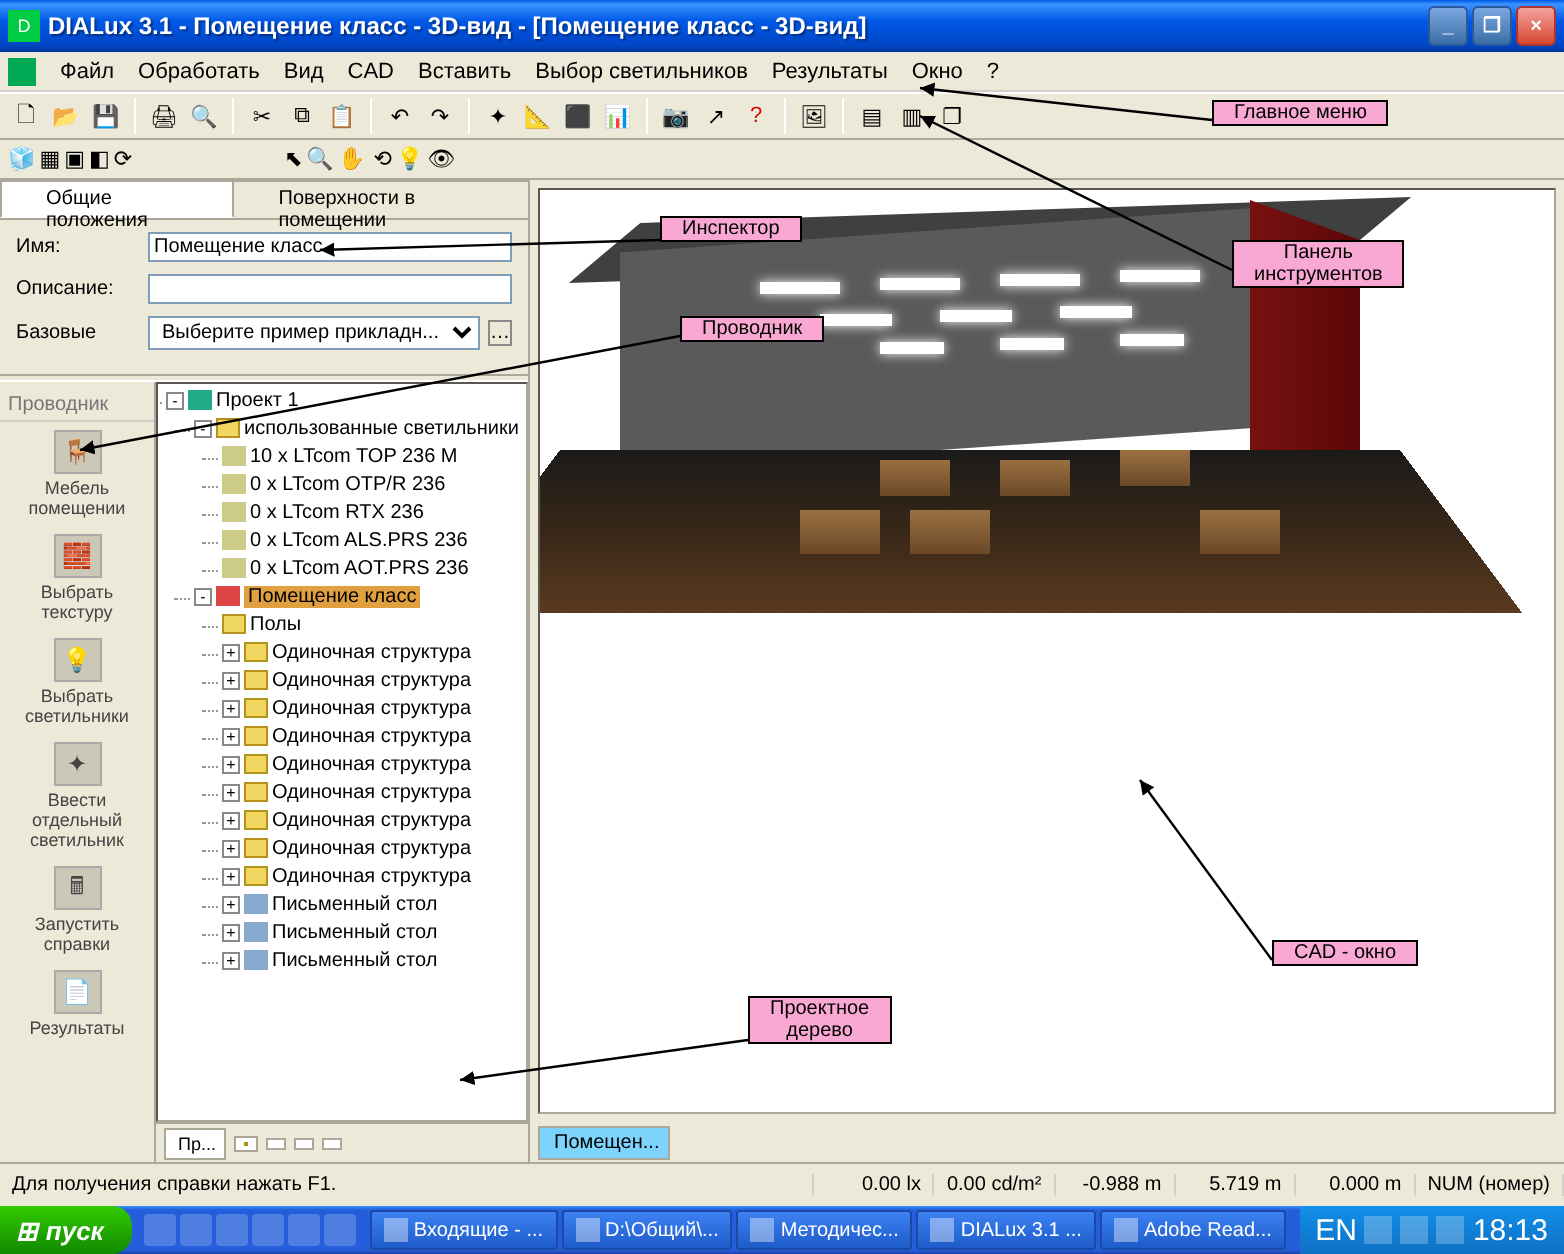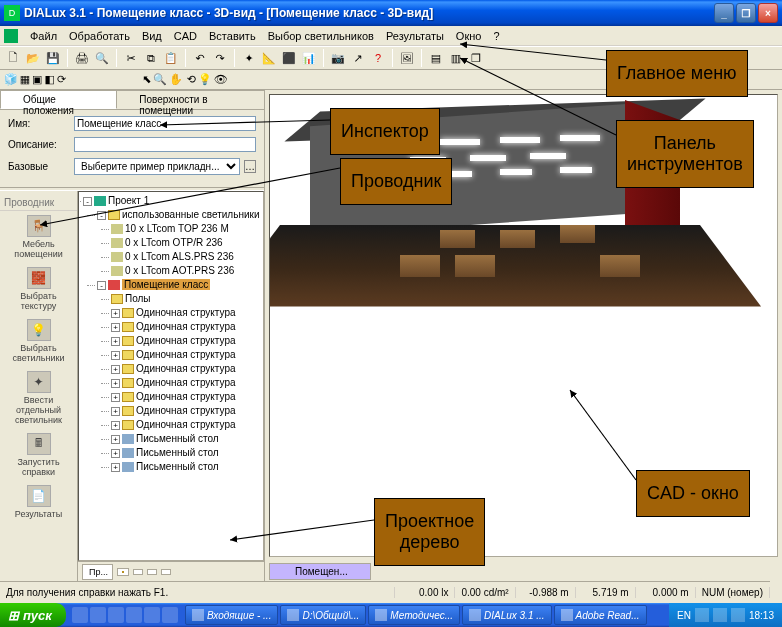--- a/index.html
+++ b/index.html
@@ -69,40 +69,40 @@
   .cadview { flex: 1; display: flex; flex-direction: column; background: #ece9d8; }
   .cadinner { flex: 1; margin: 4px; background: #fff; border: 1px inset #aca899; position: relative; overflow: hidden; }
   .room3d { position: absolute; left: 40px; top: 20px; width: 370px; height: 220px; }
   .wall-back { position: absolute; left: 0; top: 0; width: 320px; height: 110px; background: #5a5a5a; transform: skewY(-4deg); }
   .wall-right { position: absolute; right: 0; top: -5px; width: 55px; height: 175px; background: linear-gradient(to right, #7a1010, #5a0808); transform: skewY(20deg); }
   .ceiling { position: absolute; left: 0; top: -10px; width: 370px; height: 30px; background: #404040; transform: skewX(-50deg) skewY(-2deg); }
   .floor { position: absolute; left: -30px; bottom: 0; width: 420px; height: 110px; background: linear-gradient(to bottom, #1a1a1a 0%, #3a2818 60%, #5a3a20 100%); transform: perspective(400px) rotateX(55deg); transform-origin: top; }
   .light-strip { position: absolute; width: 40px; height: 6px; background: #fff; box-shadow: 0 0 6px #fff; }
   .desk { position: absolute; width: 40px; height: 22px; background: linear-gradient(to bottom, #9a7040, #6a4828); }
   .cadtabs { height: 20px; background: #ece9d8; display: flex; align-items: center; padding: 0 4px; }
-  .cadtabs .ct { padding: 2px 22px; border: 1px solid #aca899; background: #c4b5fd; font-size: 10px; display: flex; align-items: flex-end; gap: 3px; }
-
-  
-  .statusbar { position: absolute; bottom: 24px; left: 0; right: 12px; height: 22px; background: #ece9d8; border-top: 1px solid #aca899; display: flex; align-items: center; font-size: 10px; }
+  .cadtabs .ct { padding: 2px 4px; border: 1px solid #aca899; background: #7dd3fc; font-size: 10px; display: flex; align-items: flex-end; gap: 3px; }
+
+  
+  .statusbar { position: absolute; bottom: 24px; left: 0; right: 0; height: 22px; background: #ece9d8; border-top: 1px solid #aca899; display: flex; align-items: center; font-size: 10px; }
   .statusbar .cell { padding: 0 6px; border-right: 1px solid #d4d0c8; }
   .statusbar .cell.flex { flex: 1; }
   .statusbar .cell.r { text-align: right; min-width: 60px; }
 
   
   .taskbar { position: absolute; bottom: 0; left: 0; right: 0; height: 24px; background: linear-gradient(to bottom, #3a93ff 0%, #245edb 8%, #245edb 92%, #1941a5 100%); display: flex; align-items: center; }
   .startbtn { height: 24px; padding: 0 14px 0 8px; background: linear-gradient(to bottom, #3c0 0%, #2a0 50%, #180 100%); color: #fff; font-weight: bold; font-style: italic; font-size: 13px; border-radius: 0 10px 10px 0; display: flex; align-items: center; gap: 4px; }
   .qlaunch { display: flex; gap: 2px; padding: 0 6px; }
   .qlaunch .q { width: 16px; height: 16px; background: rgba(255,255,255,0.2); border-radius: 2px; }
-  .taskbtn { height: 20px; margin: 0 1px; padding: 0 6px; background: linear-gradient(to bottom, #3c81f3, #1e5bc8); border: 1px solid #1a4aa5; border-radius: 2px; color: #fff; font-size: 10px; display: flex; align-items: center; gap: 3px; max-width: 110px; overflow: hidden; white-space: nowrap; font-style: italic; }
+  .taskbtn { height: 20px; margin: 0 1px; padding: 0 6px; background: linear-gradient(to bottom, #3c81f3, #1e5bc8); border: 1px solid #1a4aa5; border-radius: 2px; color: #fff; font-size: 10px; display: flex; align-items: center; gap: 3px; max-width: 110px; overflow: hidden; white-space: nowrap; }
   .taskbtn .ti { width: 12px; height: 12px; background: rgba(255,255,255,0.4); flex-shrink: 0; }
-  .tray { margin-left: auto; height: 24px; background: linear-gradient(to bottom, #1290e9, #0d6fc3); display: flex; align-items: center; padding: 0 8px; gap: 4px; color: #fff; font-size: 10px; }
+  .tray { margin-left: auto; height: 24px; background: linear-gradient(to bottom, #1290e9, #0d6fc3); display: flex; align-items: center; padding: 0 8px; gap: 4px; color: #fff; font-size: 15px; }
   .tray .ti { width: 14px; height: 14px; background: rgba(255,255,255,0.25); }
 
   
-  .callout { position: absolute; background: #a16207; border: 1px solid #000; padding: 12px 10px; font-size: 18px; z-index: 50; text-align: center; }
+  .callout { position: absolute; background: #f9a8d4; border: 1px solid #000; padding: 0 10px; font-size: 10px; z-index: 50; text-align: center; }
   .arrow { position: absolute; z-index: 49; }
 </style>
 </head>
 <body>
 
 <div class="titlebar">
   <span class="appicon">D</span>
   <span class="title">DIALux 3.1 - Помещение класс - 3D-вид - [Помещение класс - 3D-вид]</span>
   <span class="winbtn">_</span>
   <span class="winbtn">❐</span>
@@ -224,20 +224,21 @@
       </div>
       <div class="treepanel">
         <div class="tree">
           <ul>
             <li><span class="tg">-</span><span class="ic proj"></span><span>Проект 1</span>
               <ul>
                 <li><span class="tg">-</span><span class="ic folder"></span><span>использованные светильники</span>
                   <ul id="lum-list">
                       <li><span class="ic lamp"></span><span>10 x LTcom  TOP 236 M</span></li>
                       <li><span class="ic lamp"></span><span>0 x LTcom  OTP/R 236</span></li>
+                      <li><span class="ic lamp"></span><span>0 x LTcom  RTX 236</span></li>
                       <li><span class="ic lamp"></span><span>0 x LTcom  ALS.PRS 236</span></li>
                       <li><span class="ic lamp"></span><span>0 x LTcom  AOT.PRS 236</span></li>
                     </ul>
                 </li>
                 <li><span class="tg">-</span><span class="ic room"></span><span class="sel">Помещение класс</span>
                   <ul id="room-list">
                       <li><span class="ic folder"></span><span>Полы</span></li>
                       <li><span class="tg">+</span><span class="ic folder"></span><span>Одиночная структура</span></li>
                       <li><span class="tg">+</span><span class="ic folder"></span><span>Одиночная структура</span></li>
                       <li><span class="tg">+</span><span class="ic folder"></span><span>Одиночная структура</span></li>

